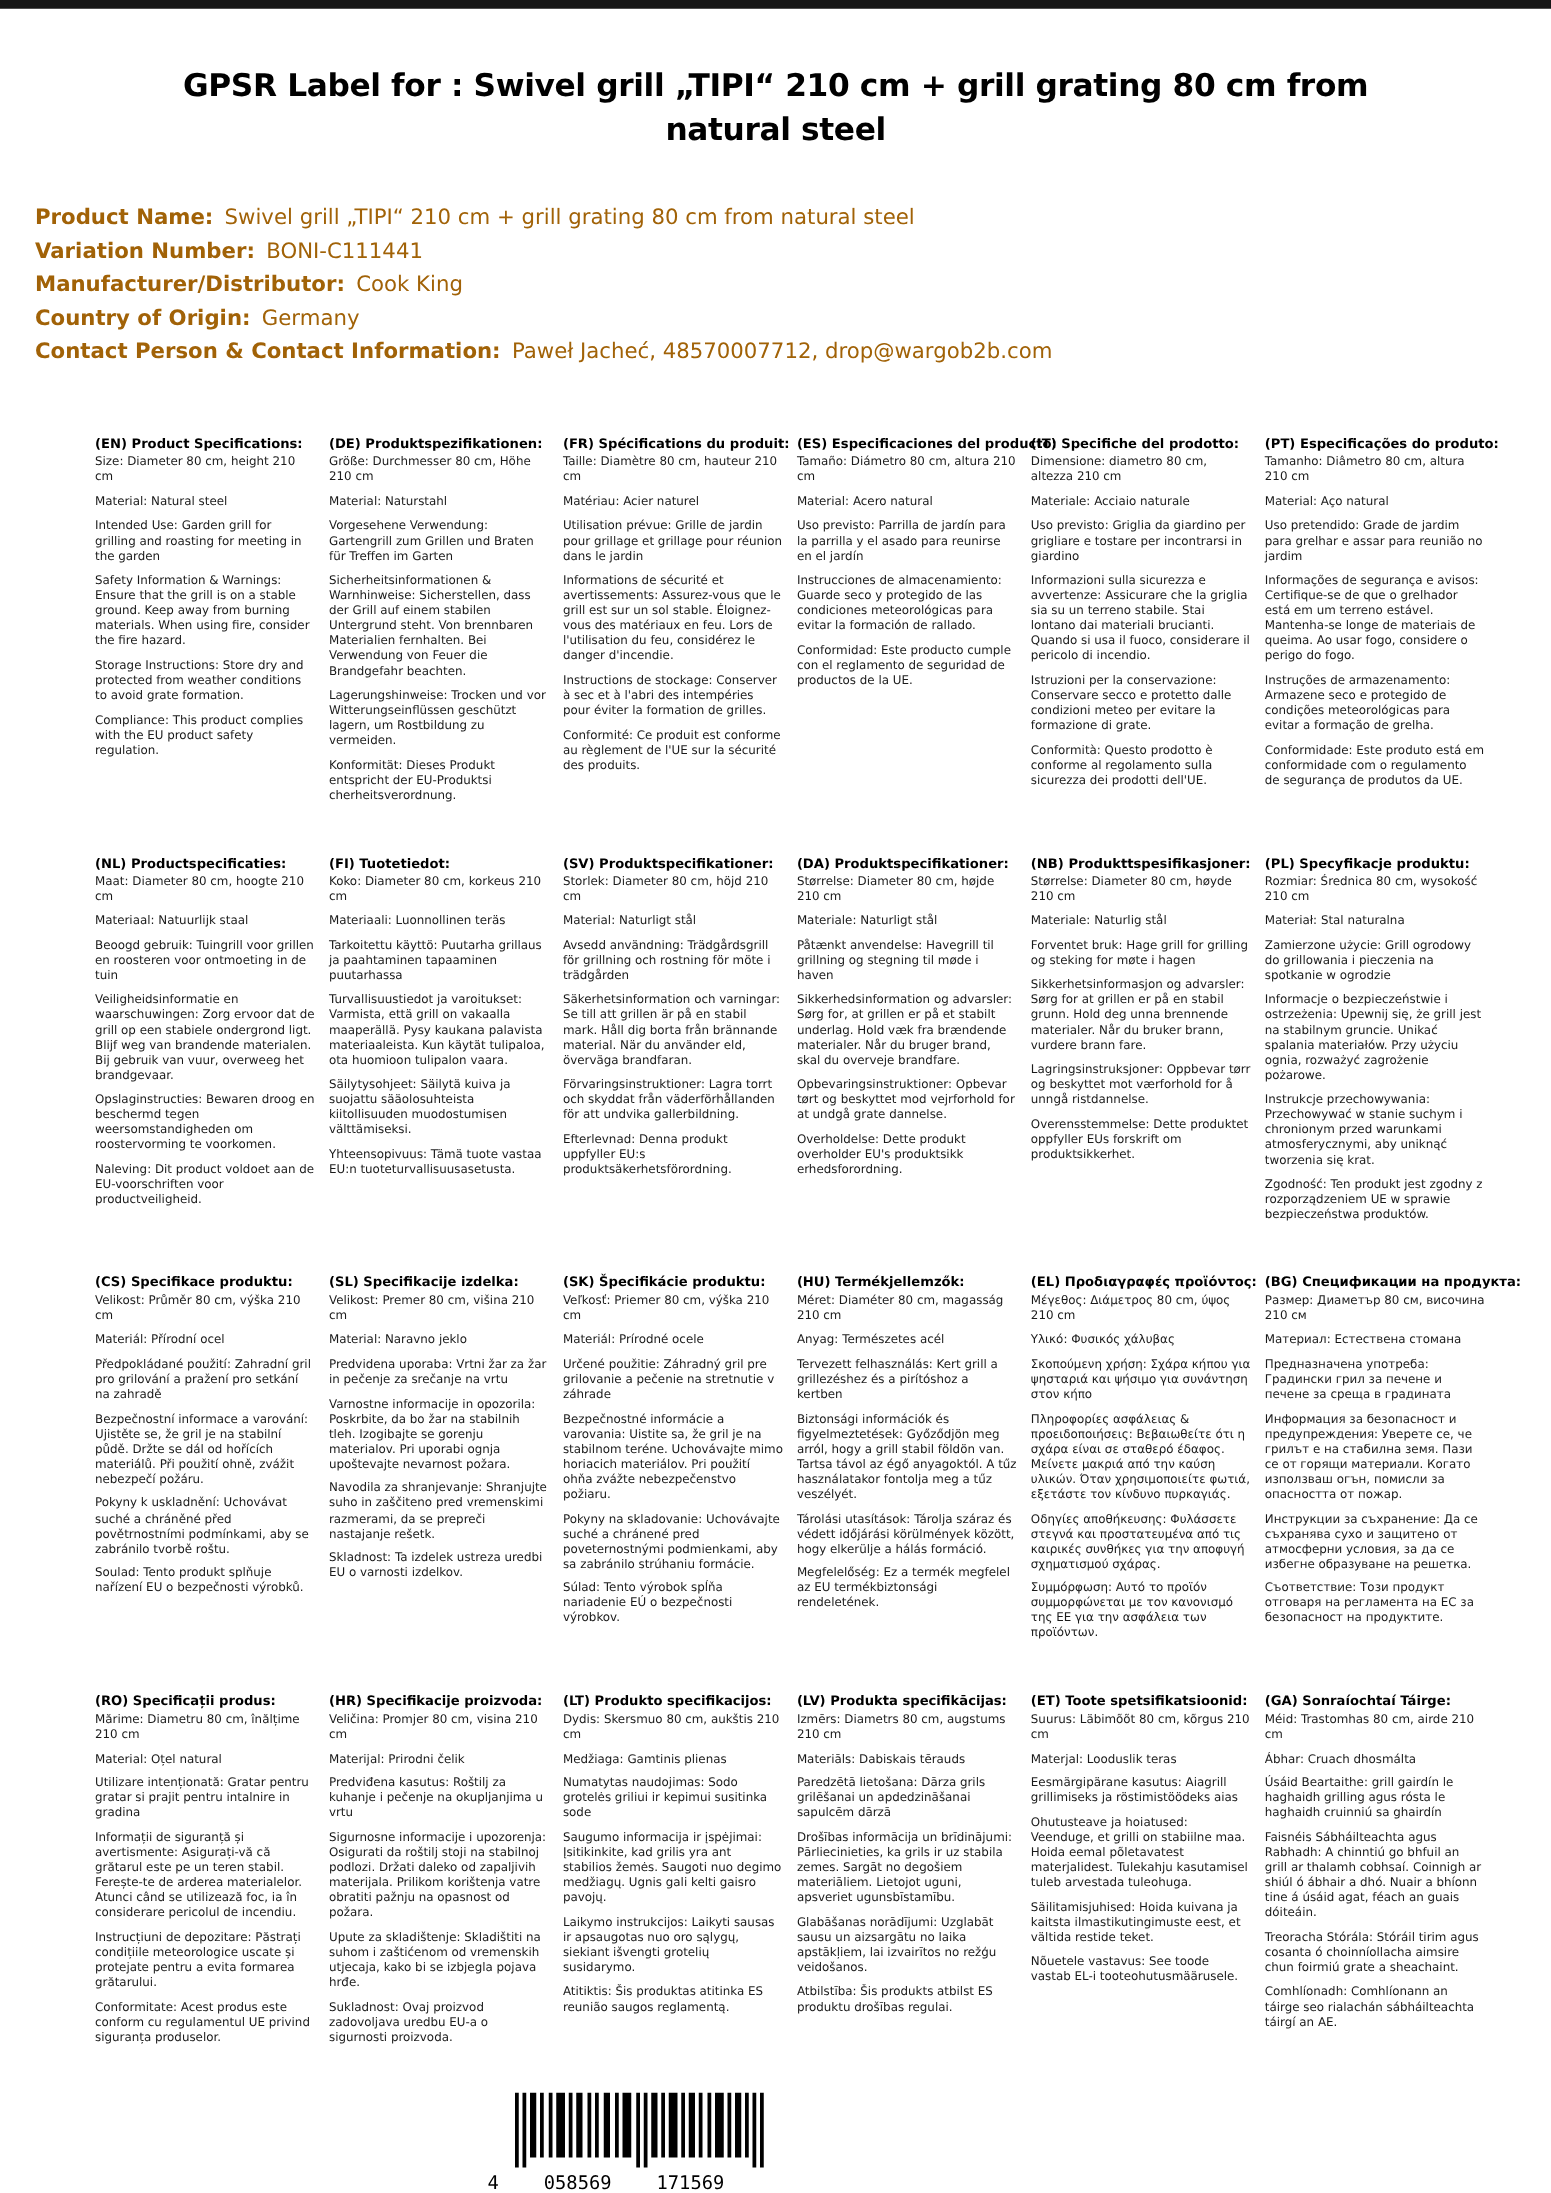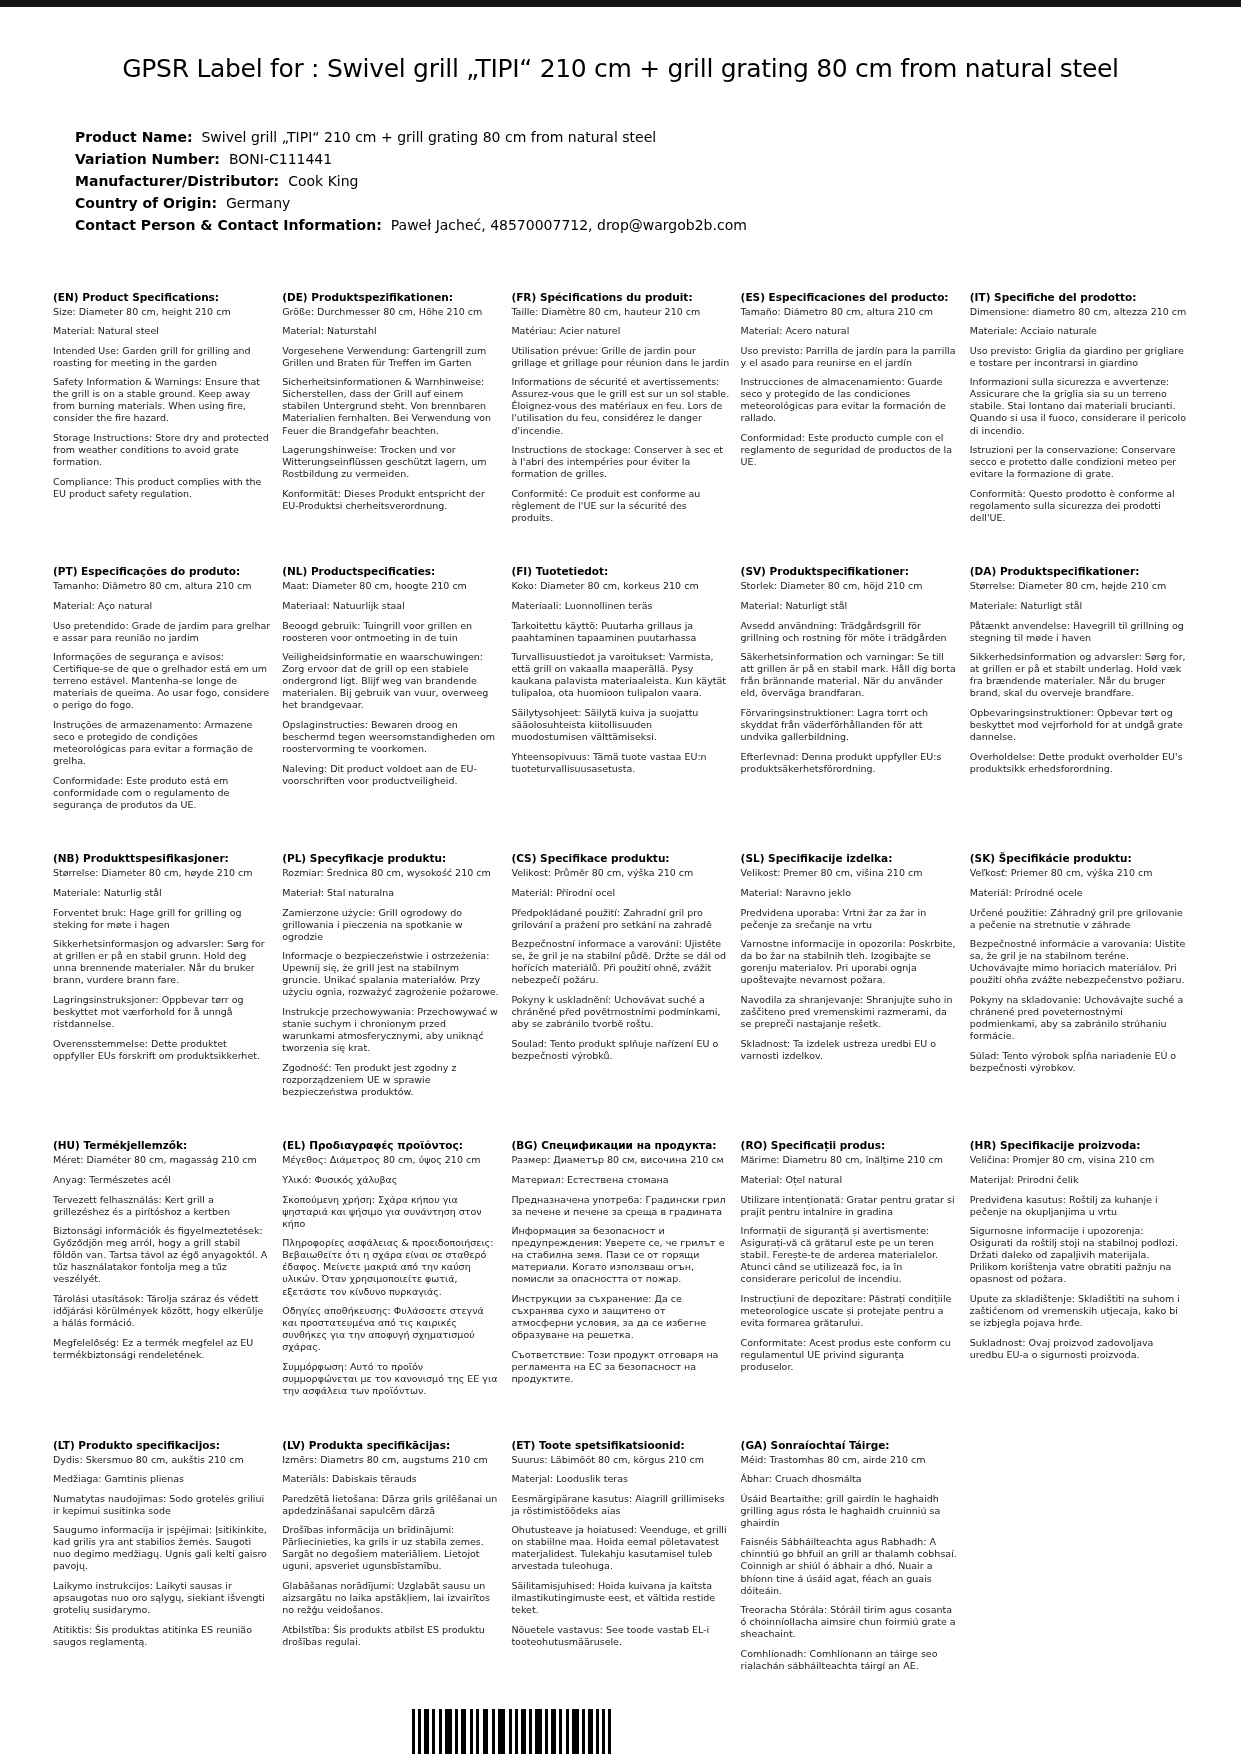--- a/index.html
+++ b/index.html
@@ -2,30 +2,30 @@
 <html><head>
 <meta charset="utf-8">
 <style>
   html,body{margin:0;padding:0;}
   body{
     width:1241px;height:1754px;background:#ffffff;color:#111;
     font-family:"DejaVu Sans",sans-serif;position:relative;overflow:hidden;
   }
   .top-bar{height:7px;background:#161616;width:100%;}
   .doc-title{
-    margin:44px 110px 16px;text-align:center;font-weight:400;
+    margin:44px 110px 16px;text-align:center;font-weight:700;
     font-size:25px;line-height:1.4;letter-spacing:-0.3px;color:#000;
   }
-  .product-info{margin:40px 0 0 75px;font-size:14px;line-height:1.58;color:#000000;}
+  .product-info{margin:40px 0 0 28px;font-size:17px;line-height:1.58;color:#a16207;}
   .product-info .row{white-space:nowrap;}
   .product-info .lbl{font-weight:700;margin-right:9px;}
   .spec-grid{
-    display:grid;grid-template-columns:repeat(5,1fr);
+    display:grid;grid-template-columns:repeat(6,1fr);
     column-gap:11px;row-gap:34px;
-    padding:0 53px;margin-top:54px;align-items:start;
+    padding:0 53px;margin-top:54px;align-items:start;margin-left:23px;
   }
   .spec-block{min-width:0;}
   .spec-block h3{
     font-size:10.5px;font-weight:700;margin:0 0 3px 0;white-space:nowrap;color:#000;
   }
   .spec-block p{
     font-size:9.5px;line-height:1.27;margin:0 0 7.5px 0;color:#1a1a1a;
   }
   .footer{margin:30px 0 0 388px;width:280px;}
   .barcode svg{display:block;}

